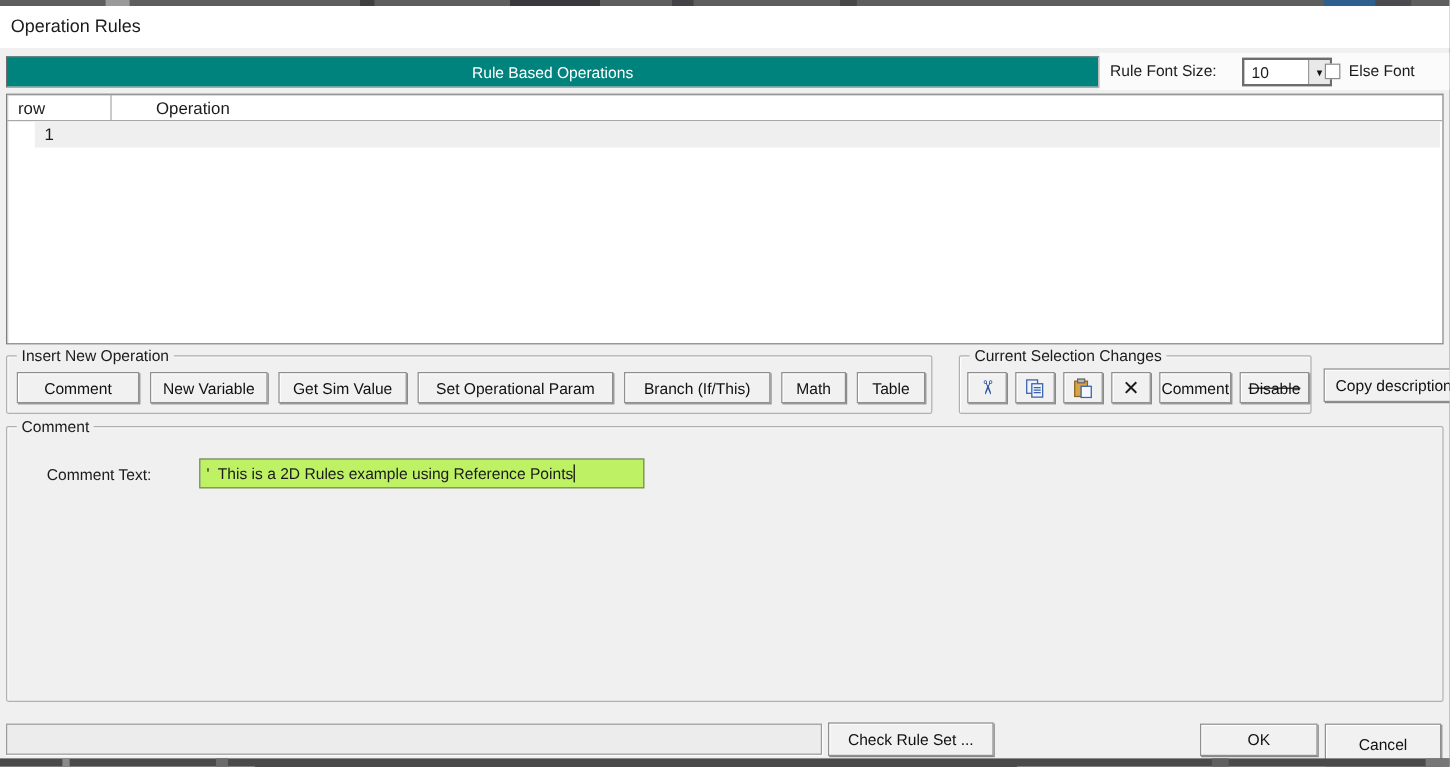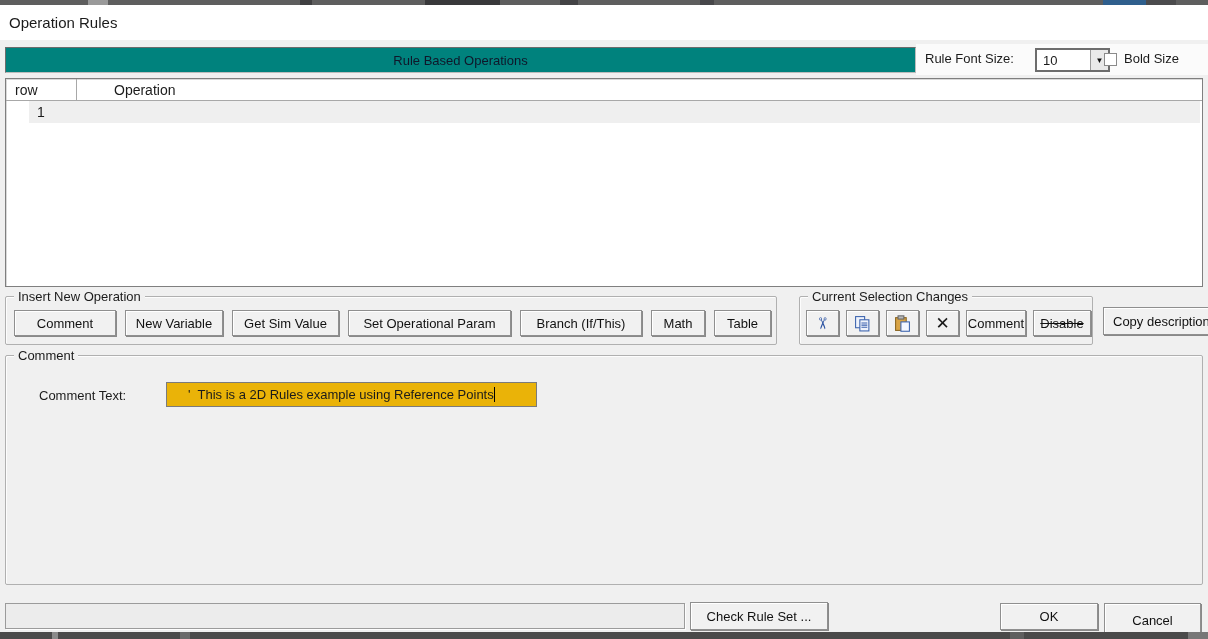--- a/index.html
+++ b/index.html
@@ -21,42 +21,42 @@
     top: 5px; left: 0; width: 1208px; height: 35px; background: #ffffff;
     display: flex; align-items: center; padding-left: 9px; font-size: 15px;
   }
 
   
   .banner-right-panel { top: 44px; left: 916px; width: 292px; height: 31px; background: #fbfbfb; }
   .banner {
     top: 47px; left: 5px; width: 911px; height: 26px;
     background: #00827d; border: 1px solid #6c6c6c; border-bottom-color: #bcbcbc; border-right-color: #bcbcbc;
     display: flex; align-items: center; justify-content: center;
-    color: #0f172a; font-size: 13px;
+    color: #ffffff; font-size: 13px;
   }
   .fontsize-label { top: 51px; left: 925px; font-size: 13px; }
   .combo {
     top: 48px; left: 1035px; width: 75px; height: 24px;
     background: #ffffff; border: 2px solid #6d6d6d; display: flex; align-items: stretch;
   }
   .combo-text { flex: 1; display: flex; align-items: center; padding-left: 6px; font-size: 13px; }
   .combo-btn {
     width: 18px; background: #e9e9e9; border-left: 1px solid #9a9a9a;
     display: flex; align-items: center; justify-content: center; font-size: 8px; color: #111;
   }
   .checkbox { top: 53px; left: 1104px; width: 13px; height: 13px; background: #fff; border: 1px solid #8a8a8a; }
   .boldfont-label { top: 51px; left: 1124px; font-size: 13px; }
 
   
   .rules-table {
     top: 78px; left: 5px; width: 1198px; height: 209px; background: #ffffff;
     border: 1px solid #7f7f7f; box-shadow: inset 1px 1px 0 #d9d9d9;
   }
   .thead { height: 22px; border-bottom: 1px solid #a8a8a8; display: flex; font-size: 14px; }
-  .th-row { width: 71px; padding-left: 9px; border-right: 1px solid #a8a8a8; display: flex; align-items: center; }
+  .th-row { width: 87px; padding-left: 9px; border-right: 1px solid #a8a8a8; display: flex; align-items: center; }
   .th-op  { flex: 1; padding-left: 37px; display: flex; align-items: center; }
   .trow {
     height: 22px; margin-left: 23px; margin-right: 2px; background: #efefef;
     display: flex; align-items: center; font-size: 14px;
   }
   .td-row { width: 66px; padding-left: 8px; }
   .td-op  { padding-left: 20px; white-space: pre; }
 
   
   .group { position: absolute; border: 1px solid #b0b0b0; border-radius: 2px; box-shadow: inset 1px 1px 0 #fdfdfd; }
@@ -78,22 +78,22 @@
   .cut-glyph { font-size: 16px; color: #2a52a2; transform: rotate(90deg); display: inline-block; }
   .x-glyph { font-size: 17px; color: #1a1a1a; }
   .strike { text-decoration: line-through; }
 
   .copy-desc { top: 307px; left: 1103px; width: 130px; height: 28px; justify-content: flex-start; padding-left: 9px; }
 
   
   .comment-label { position: absolute; left: 33px; top: 32px; font-size: 13px; }
   .comment-field {
     position: absolute; left: 160px; top: 26px; width: 371px; height: 25px;
-    background: #eab308; border: 1px solid #7b7b7b;
-    display: flex; align-items: center; padding-left: 21px; font-size: 13px; white-space: pre;
+    background: #bef264; border: 1px solid #7b7b7b;
+    display: flex; align-items: center; padding-left: 5px; font-size: 13px; white-space: pre;
   }
   .caret { display: inline-block; width: 1px; height: 15px; background: #000; }
 
   
   .statusbar {
     top: 603px; left: 5px; width: 680px; height: 26px; background: #ececec;
     border: 1px solid #9b9b9b; box-shadow: 1px 1px 0 #fdfdfd;
   }
   .check-btn { top: 602px; left: 690px; width: 138px; height: 28px; }
   .ok-btn { top: 603px; left: 1000px; width: 98px; height: 27px; }
@@ -121,21 +121,21 @@
   <div class="abs banner-right-panel"></div>
   <div class="abs banner">
     <span>Rule Based Operations</span>
   </div>
   <span class="abs fontsize-label">Rule Font Size:</span>
   <div class="abs combo">
     <span class="combo-text">10</span>
     <span class="combo-btn">▼</span>
   </div>
   <div class="abs checkbox"></div>
-  <span class="abs boldfont-label">Bold Size</span>
+  <span class="abs boldfont-label">Else Font</span>
 
   <div class="abs rules-table">
     <div class="thead">
       <span class="th-row">row</span>
       <span class="th-op">Operation</span>
     </div>
     <div class="trow">
       <span class="td-row">1</span>
     </div>
   </div>

